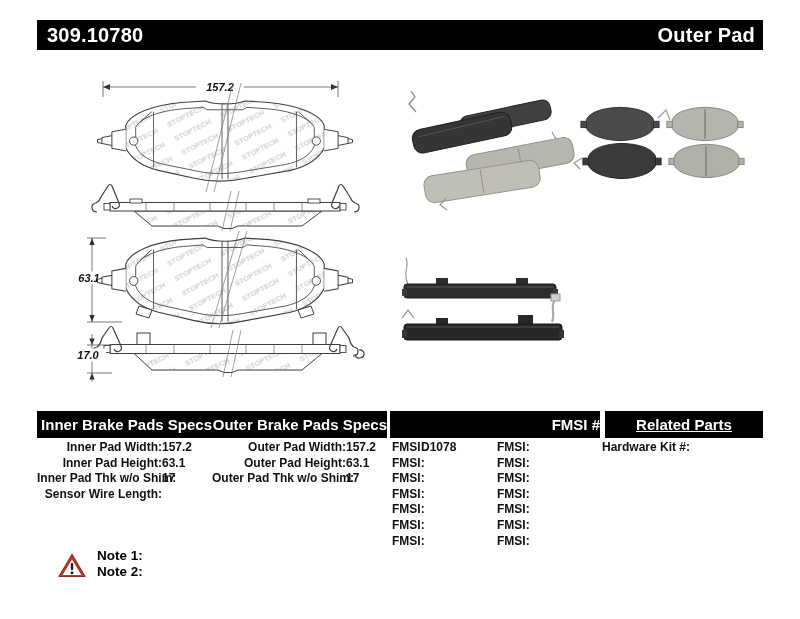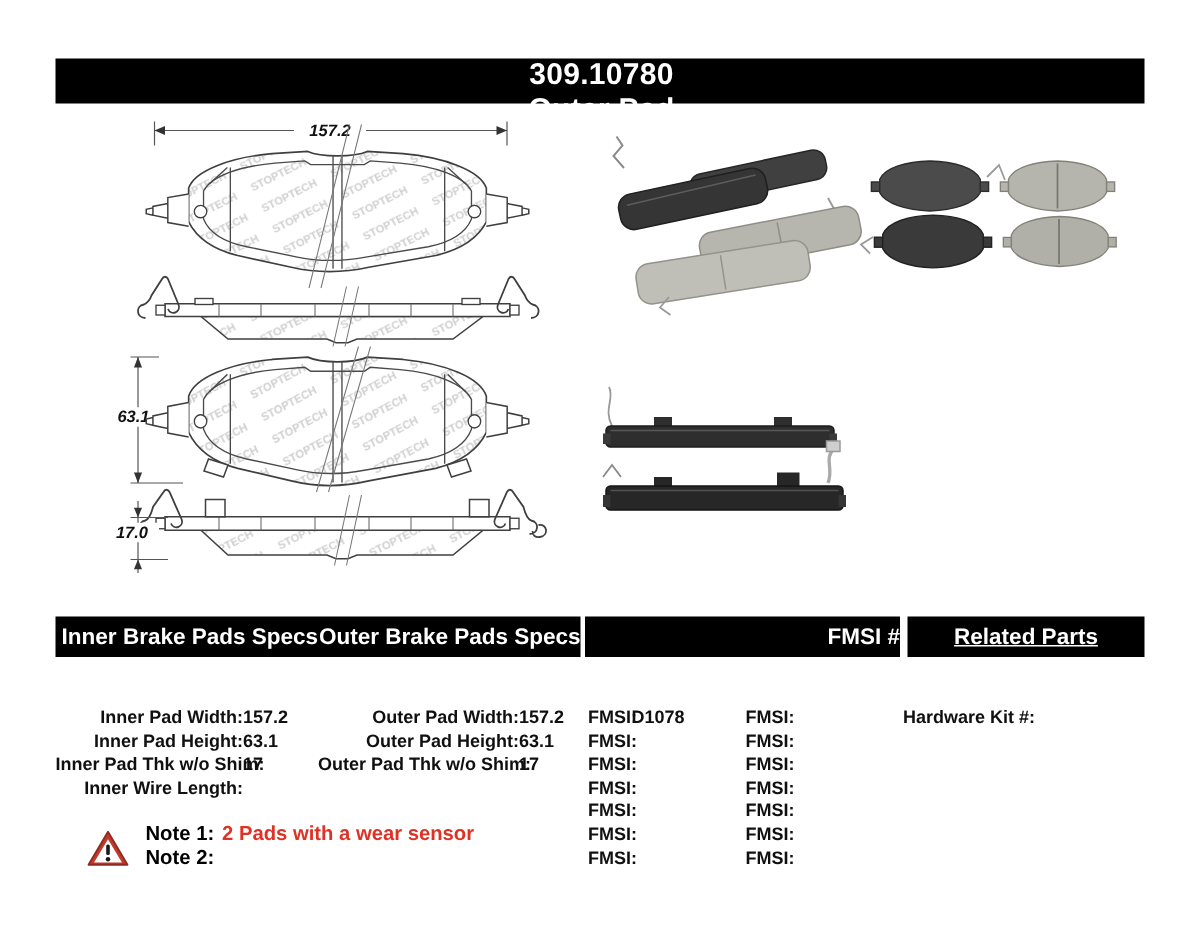--- a/index.html
+++ b/index.html
@@ -1,34 +1,34 @@
 <!DOCTYPE html>
 <html><head>
 <meta charset="utf-8">
 <style>
   html,body{margin:0;padding:0;background:#fff;}
   .page{position:relative;width:800px;height:619px;background:#fff;overflow:hidden;
         font-family:"Liberation Sans",sans-serif;color:#111;}
   
-  .topbar{position:absolute;left:37px;top:39px;width:726px;height:30px;background:#000;
+  .topbar{position:absolute;left:37px;top:20px;width:726px;height:30px;background:#000;
           color:#fff;display:flex;justify-content:space-between;align-items:center;
           box-sizing:border-box;padding:0 8px 0 10px;font-size:20px;font-weight:bold;
-          letter-spacing:.2px;flex-direction:column;}
+          letter-spacing:.2px;}
   
   .drawing{position:absolute;left:40px;top:62px;width:360px;height:345px;}
   .photos{position:absolute;left:400px;top:80px;width:370px;height:290px;}
   
   .spec-head{position:absolute;top:411px;height:27px;background:#000;color:#fff;
              font-weight:bold;font-size:15px;display:flex;align-items:center;}
   #head-specs{left:37px;width:350px;}
   #head-specs span{flex:1;text-align:right;}
   #head-fmsi{left:390px;width:210px;justify-content:flex-end;}
   #head-related{left:605px;width:158px;justify-content:center;text-decoration:underline;}
   
-  .col{position:absolute;top:440px;font-size:12px;font-weight:bold;color:#101010;white-space:nowrap;margin-top:31px;}
+  .col{position:absolute;top:440px;font-size:12px;font-weight:bold;color:#101010;white-space:nowrap;}
   .srow{display:flex;height:15.6px;line-height:15.6px;}
   .lbl{text-align:right;}
   .col-inner{left:37px;} .col-inner .lbl{width:125px;}
   .col-outer{left:212px;} .col-outer .lbl{width:134px;}
   .col-fmsi1{left:392px;} .col-fmsi2{left:497px;}
   .flbl{width:29px;}
   .col-related{left:602px;text-align:right;}
   
   .warn{position:absolute;left:57px;top:552px;}
   .notes{position:absolute;left:97px;top:548px;font-size:13.5px;font-weight:bold;white-space:nowrap;}
@@ -218,21 +218,21 @@
     </div>
     <div class="srow">
       <span class="lbl">Inner Pad Height:</span>
       <span class="val">63.1</span>
     </div>
     <div class="srow">
       <span class="lbl">Inner Pad Thk w/o Shim:</span>
       <span class="val">17</span>
     </div>
     <div class="srow">
-      <span class="lbl">Inner Wire Length:</span>
+      <span class="lbl">Sensor Wire Length:</span>
       <span class="val"></span>
     </div>
   </div>
 
   <div class="col col-outer">
     <div class="srow">
       <span class="lbl">Outer Pad Width:</span>
       <span class="val">157.2</span>
     </div>
     <div class="srow">
@@ -317,20 +317,19 @@
   <svg class="warn" width="30" height="28" viewBox="0 0 30 28">
     <path d="M15,2.5 L28,24.5 L2,24.5 Z" fill="#c0392b" stroke="#8e2a22" stroke-width="1.2" stroke-linejoin="round"></path>
     <path d="M15,7.5 L24.3,23 L5.7,23 Z" fill="#fff"></path>
     <rect x="13.8" y="11" width="2.4" height="7" rx="1" fill="#1a1a1a"></rect>
     <circle cx="15" cy="20.8" r="1.5" fill="#1a1a1a"></circle>
   </svg>
 
   <div class="notes">
     <div class="nrow">
       <span class="nlabel">Note 1:</span>
-      <span class="ntext">2 Pads with a wear sensor</span>
     </div>
     <div class="nrow">
       <span class="nlabel">Note 2:</span>
     </div>
   </div>
 
 </div>
 
 </body></html>

